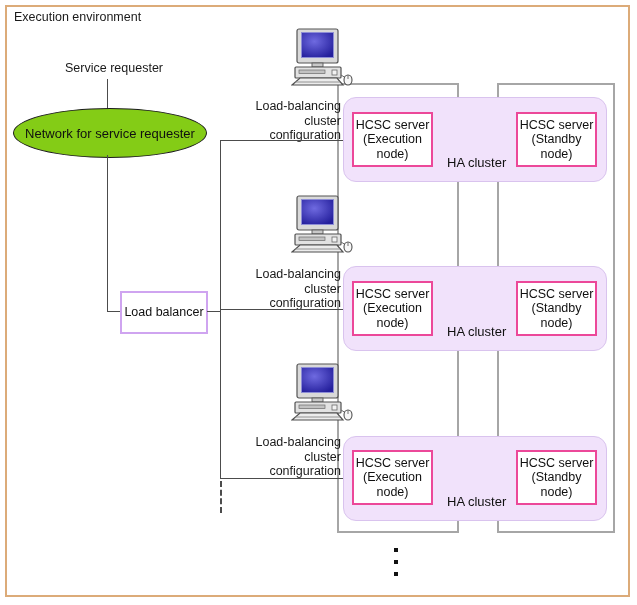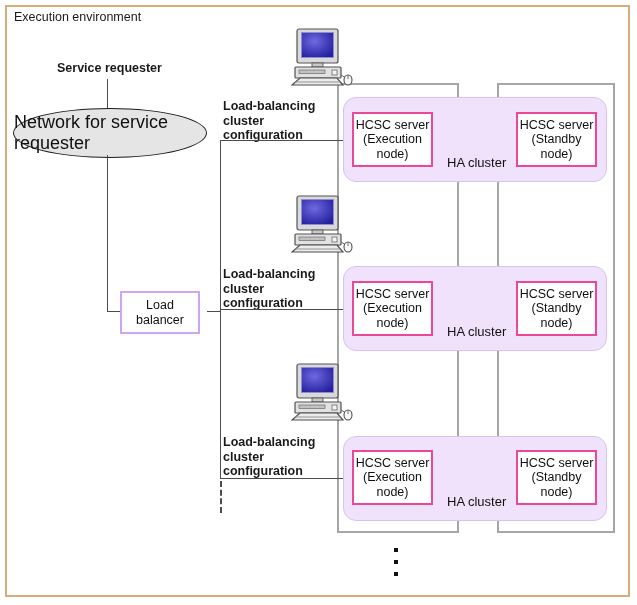--- a/index.html
+++ b/index.html
@@ -4,34 +4,34 @@
 <style>
   html,body{margin:0;padding:0;background:#ffffff;}
   body{font-family:"Liberation Sans","DejaVu Sans",sans-serif;}
   #stage{position:relative;width:637px;height:605px;background:#ffffff;overflow:hidden;}
 
   
   .frame{position:absolute;left:5px;top:5px;width:625px;height:592px;
          border:2px solid #dcab79;box-sizing:border-box;background:#fff;}
 
   .lbl{position:absolute;color:#1a1a1a;font-size:12.5px;line-height:14.5px;white-space:pre;}
-  .lbl-c{text-align:left;font-weight:bold;}
+  .lbl-c{text-align:right;}
 
   
   .ln{position:absolute;background:#4c4c4c;}
   .ln-h{height:1px;}
   .ln-v{width:1px;}
 
   
   .dash{position:absolute;width:0;border-left:2px dashed #4c4c4c;}
 
   
-  .oval{position:absolute;background:#e5e5e5;border:1px solid #1c1c1c;border-radius:50%;
+  .oval{position:absolute;background:#84cc16;border:1px solid #1c1c1c;border-radius:50%;
         display:flex;align-items:center;justify-content:center;
-        font-size:18px;color:#101010;box-sizing:border-box;}
+        font-size:13px;color:#101010;box-sizing:border-box;}
 
   
   .lbbox{position:absolute;background:#ffffff;border:2px solid #cfa4f0;box-sizing:border-box;
          display:flex;align-items:center;justify-content:center;text-align:center;
          font-size:12.5px;line-height:15px;color:#101010;}
 
   
   .gcol{position:absolute;border:2px solid #a6a6a6;box-sizing:border-box;background:transparent;}
 
   
@@ -64,21 +64,21 @@
 
   <div class="ln ln-v" style="left:107px;top:79px;height:36px;"></div>
 
   <div class="oval" style="left:13px;top:108px;width:194px;height:50px;">
     <span>Network for service requester</span>
   </div>
 
   <div class="ln ln-v" style="left:107px;top:155px;height:157px;"></div>
   <div class="ln ln-h" style="left:107px;top:311px;width:15px;"></div>
 
-  <div class="lbbox" style="left:120px;top:291px;width:80px;height:43px;">
+  <div class="lbbox" style="left:120px;top:291px;width:88px;height:43px;">
     <span>Load
 balancer</span>
   </div>
 
   <div class="ln ln-h" style="left:207px;top:311px;width:14px;"></div>
 
   <div class="ln ln-v" style="left:220px;top:140px;height:339px;"></div>
 
   <div class="dash" style="left:220px;top:481px;height:32px;"></div>
 

